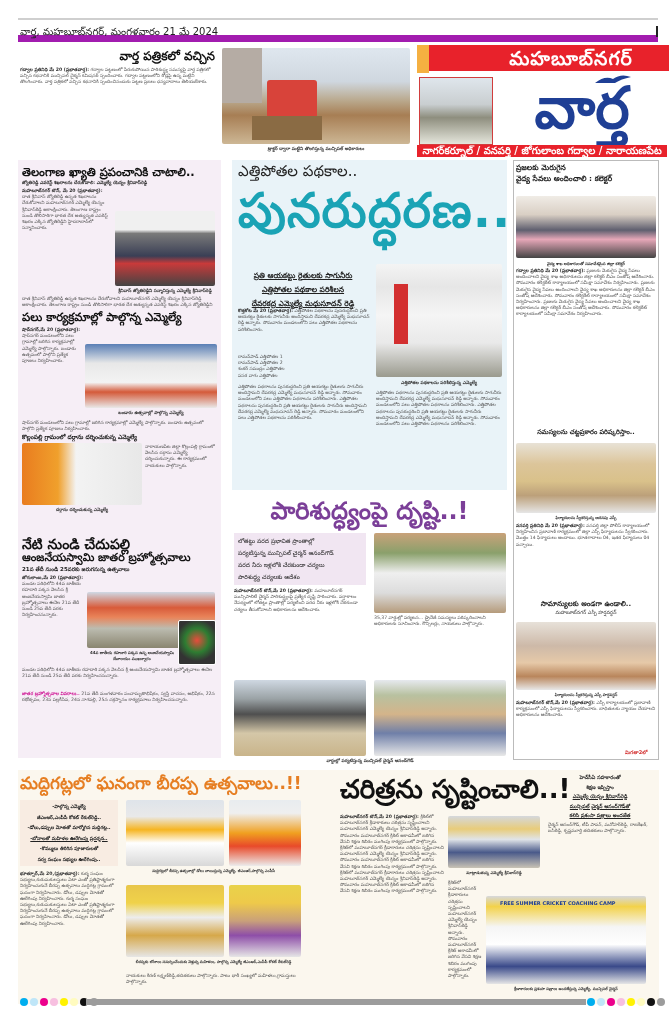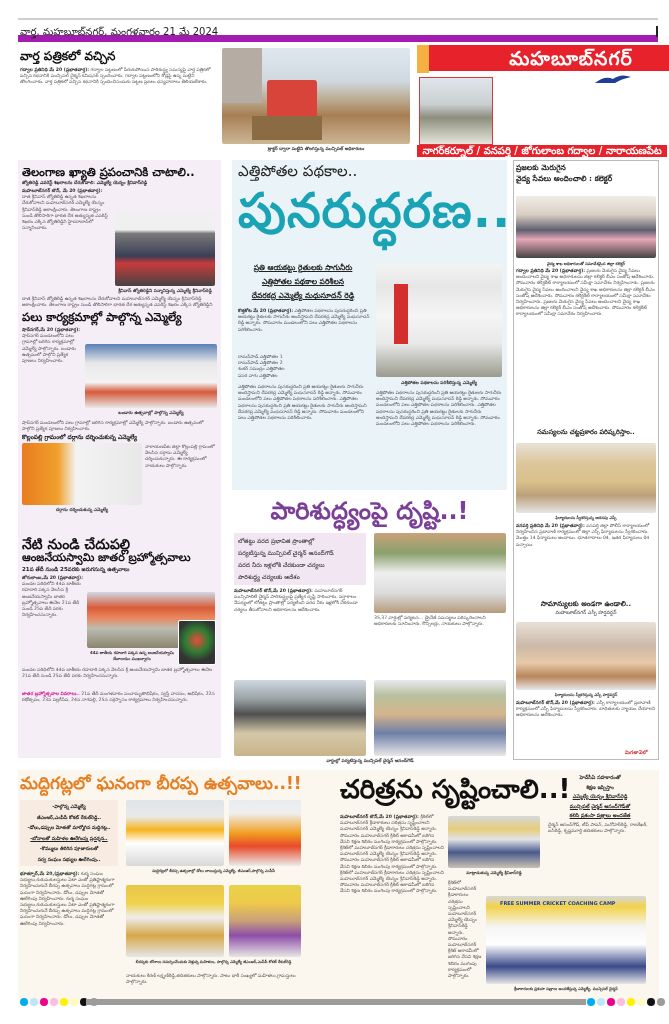--- a/index.html
+++ b/index.html
@@ -41,40 +41,41 @@
 
 <div class="page">
 
   <div class="topline"></div>
   <div class="dateline">
     <span>వార్త, మహబూబ్‌నగర్, మంగళవారం 21 మే 2024</span>
     <span class="bar"></span>
   </div>
 
   <div class="abs" style="left:20px;top:48px;width:195px;height:100px;">
-    <div class="head-bold" style="font-size:12px;line-height:16px;">వార్త పత్రికలో వచ్చిన</div>
+    <div class="head-bold" style="font-size:12px;line-height:16px;text-align:right;">వార్త పత్రికలో వచ్చిన</div>
     <div class="txt" style="margin-top:3px;height:62px;">
       <b style="color:#333">గద్వాల ప్రతినిధి మే 20 (ప్రభాతవార్త):</b>
       <span>గద్వాల పట్టణంలో పేరుకుపోయిన పారిశుద్ధ్య సమస్యపై వార్త పత్రికలో వచ్చిన కథనానికి మున్సిపల్ చైర్మన్ కమిషనర్ స్పందించారు. గద్వాల పట్టణంలోని రోడ్లపై ఉన్న మట్టిని తొలగించారు. వార్త పత్రికలో వచ్చిన కథనానికి స్పందించినందుకు పట్టణ ప్రజలు ధన్యవాదాలు తెలియజేశారు.</span>
     </div>
   </div>
   <div class="photo" style="left:222px;top:48px;width:188px;height:96px;background:linear-gradient(180deg,#dfe7ef 0%,#cfd7df 35%,#b9a88c 55%,#a77e54 70%,#cdb795 100%);">
     <div style="position:absolute;left:45px;top:32px;width:50px;height:38px;background:#d8433a;border-radius:3px;"></div>
     <div style="position:absolute;left:30px;top:68px;width:70px;height:24px;background:#8a6b44;"></div>
     <div style="position:absolute;left:0;top:0;width:40px;height:55px;background:#b5aca4;"></div>
   </div>
   <div class="caption" style="position:absolute;left:222px;top:146px;width:188px;">ట్రాక్టర్ ద్వారా మట్టిని తొలగిస్తున్న మున్సిపల్ అధికారులు</div>
 
   <div class="masthead">
     <div class="mh-orange"></div>
     <div class="mh-red">మహబూబ్‌నగర్</div>
     <div class="mh-dam"></div>
     <svg class="mh-bird" viewBox="0 0 36 12">
         <path d="M0 10 Q10 2 18 6 Q26 0 36 4 Q26 6 20 10 Z" fill="#1f3f95"></path>
       </svg>
+    <div class="mh-logo">వార్త</div>
     <div class="mh-dist">నాగర్‌కర్నూల్ / వనపర్తి / జోగులాంబ గద్వాల / నారాయణపేట</div>
   </div>
 
   <div class="pinkbox" style="left:18px;top:160px;width:203px;height:598px;"></div>
 
   <div class="abs" style="left:22px;top:164px;width:196px;">
     <div class="head-bold" style="font-size:11.5px;line-height:16px;white-space:nowrap;">తెలంగాణ ఖ్యాతి ప్రపంచానికి చాటాలి..</div>
     <div class="txt" style="font-weight:bold;color:#333;height:7px;">జ్యోతిరెడ్డి ఎవరెస్ట్ శిఖరాలను చేరుకోవాలి: ఎమ్మెల్యే యెన్నం శ్రీనివాస్‌రెడ్డి</div>
   </div>
   <div class="txt abs" style="left:22px;top:188px;width:90px;height:96px;">
@@ -114,21 +115,21 @@
   <div class="caption" style="position:absolute;left:88px;top:650px;width:88px;font-size:4px;">44వ జాతీయ రహదారి పక్కన ఉన్న ఆంజనేయస్వామి దేవాలయం ముఖద్వారం</div>
   <div class="txt abs" style="left:22px;top:667px;width:195px;height:22px;"><span>మండల పరిధిలోని 44వ జాతీయ రహదారి పక్కన వెలసిన శ్రీ ఆంజనేయస్వామి జాతర బ్రహ్మోత్సవాలు ఈనెల 21వ తేదీ నుండి 25వ తేదీ వరకు నిర్వహించనున్నారు.</span></div>
   <div class="txt abs" style="left:22px;top:691px;width:195px;height:64px;">
     <b style="color:#d1249b;">జాతర బ్రహ్మోత్సవాల వివరాలు..</b>
     <span>21వ తేదీ మంగళవారం పంచామృతాభిషేకం, స్వస్తి వాచనం, అభిషేకం, 22న రథోత్సవం, 23న పల్లకీసేవ, 24న నాగవల్లి, 25న చక్రస్నానం కార్యక్రమాలు నిర్వహించనున్నారు.</span>
   </div>
 
   <div class="bluebox" style="left:232px;top:160px;width:275px;height:330px;"></div>
   <div class="abs" style="left:238px;top:162px;font-size:15px;color:#222;">ఎత్తిపోతల పథకాల..</div>
   <div class="abs" style="left:238px;top:180px;font-size:48px;line-height:60px;color:#1aa3b5;font-weight:bold;letter-spacing:1px;">పునరుద్ధరణ..!</div>
-  <div class="abs" style="left:238px;top:261px;width:130px;">
+  <div class="abs" style="left:238px;top:269px;width:130px;">
     <div style="font-size:7.5px;font-weight:bold;text-decoration:underline;text-align:center;line-height:14px;">ప్రతి ఆయకట్టు రైతులకు సాగునీరు</div>
     <div style="font-size:7.5px;font-weight:bold;text-decoration:underline;text-align:center;line-height:14px;">ఎత్తిపోతల పథకాల పరిశీలన</div>
     <div style="font-size:7.5px;font-weight:bold;text-decoration:underline;text-align:center;line-height:14px;">దేవరకద్ర ఎమ్మెల్యే మధుసూదన్ రెడ్డి</div>
   </div>
   <div class="txt abs" style="left:238px;top:308px;width:134px;height:44px;">
     <b style="color:#333">కొత్తకోట మే 20 (ప్రభాతవార్త):</b>
     <span>ఎత్తిపోతల పథకాలను పునరుద్ధరించి ప్రతి ఆయకట్టు రైతులకు సాగునీరు అందిస్తామని దేవరకద్ర ఎమ్మెల్యే మధుసూదన్ రెడ్డి అన్నారు. సోమవారం మండలంలోని పలు ఎత్తిపోతల పథకాలను పరిశీలించారు.</span>
   </div>
   <div class="txt abs" style="left:238px;top:354px;width:134px;height:28px;">
     <div>రామన్‌పాడ్ ఎత్తిపోతల 1</div>

